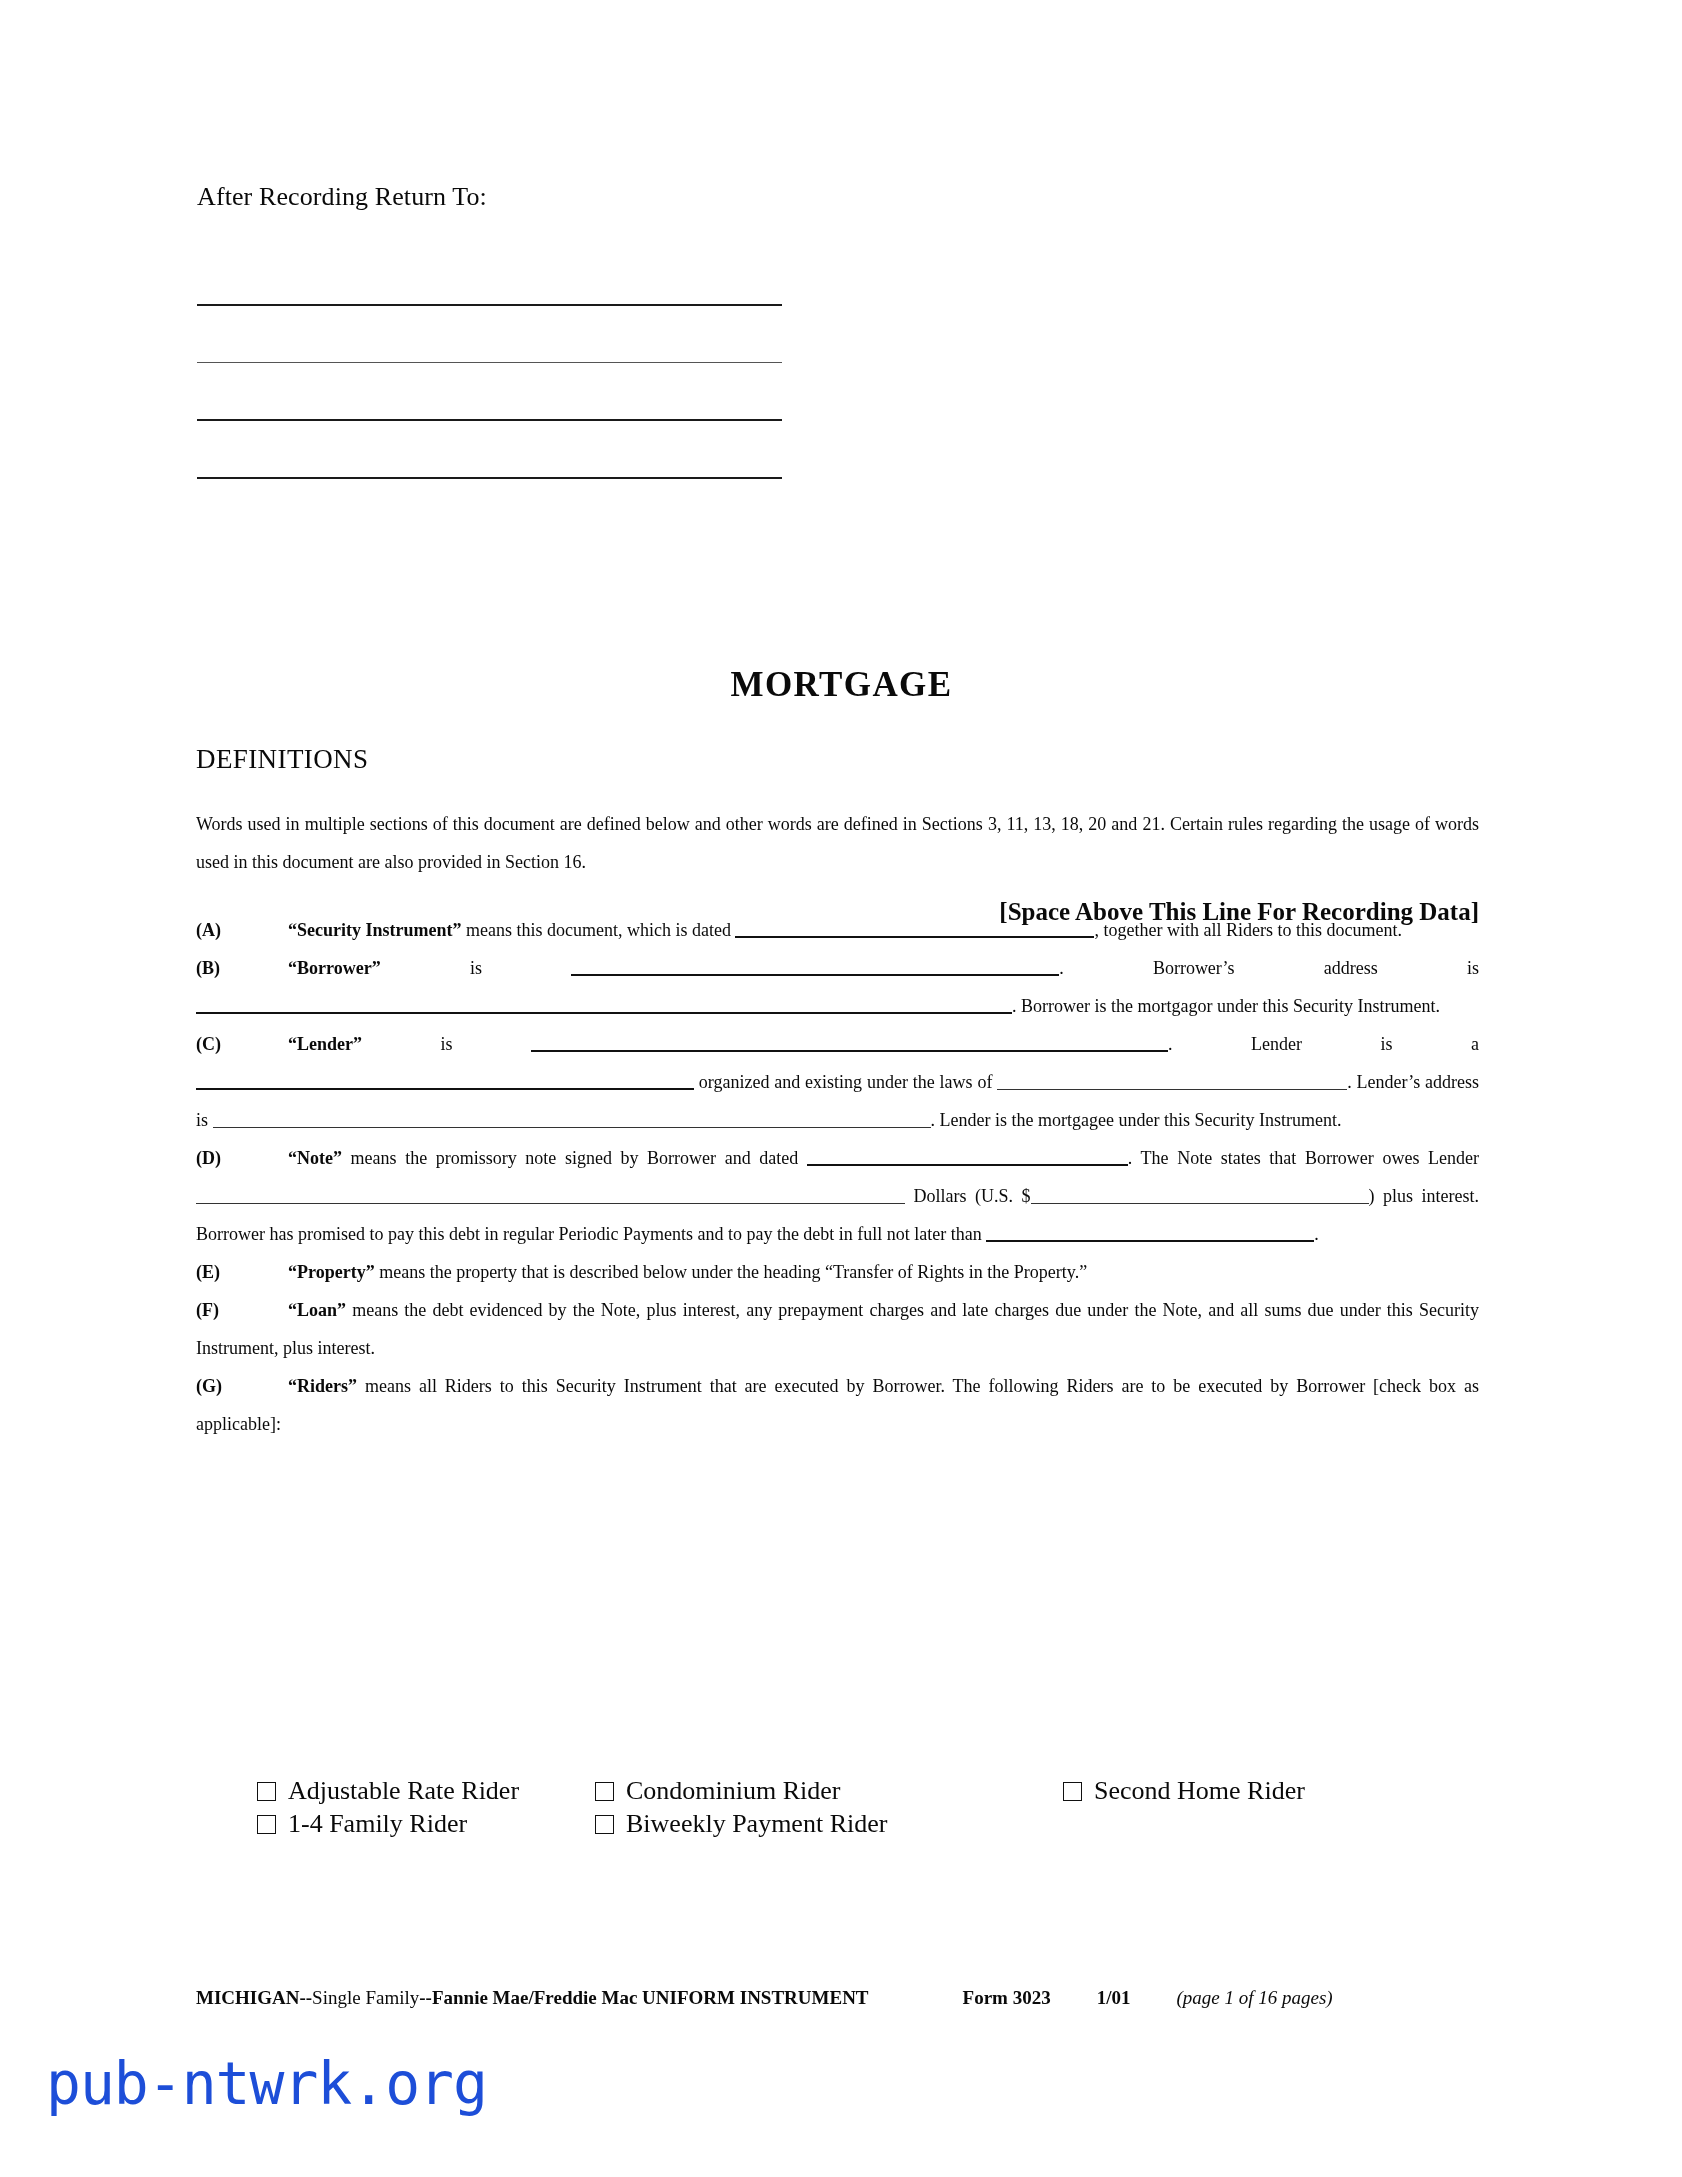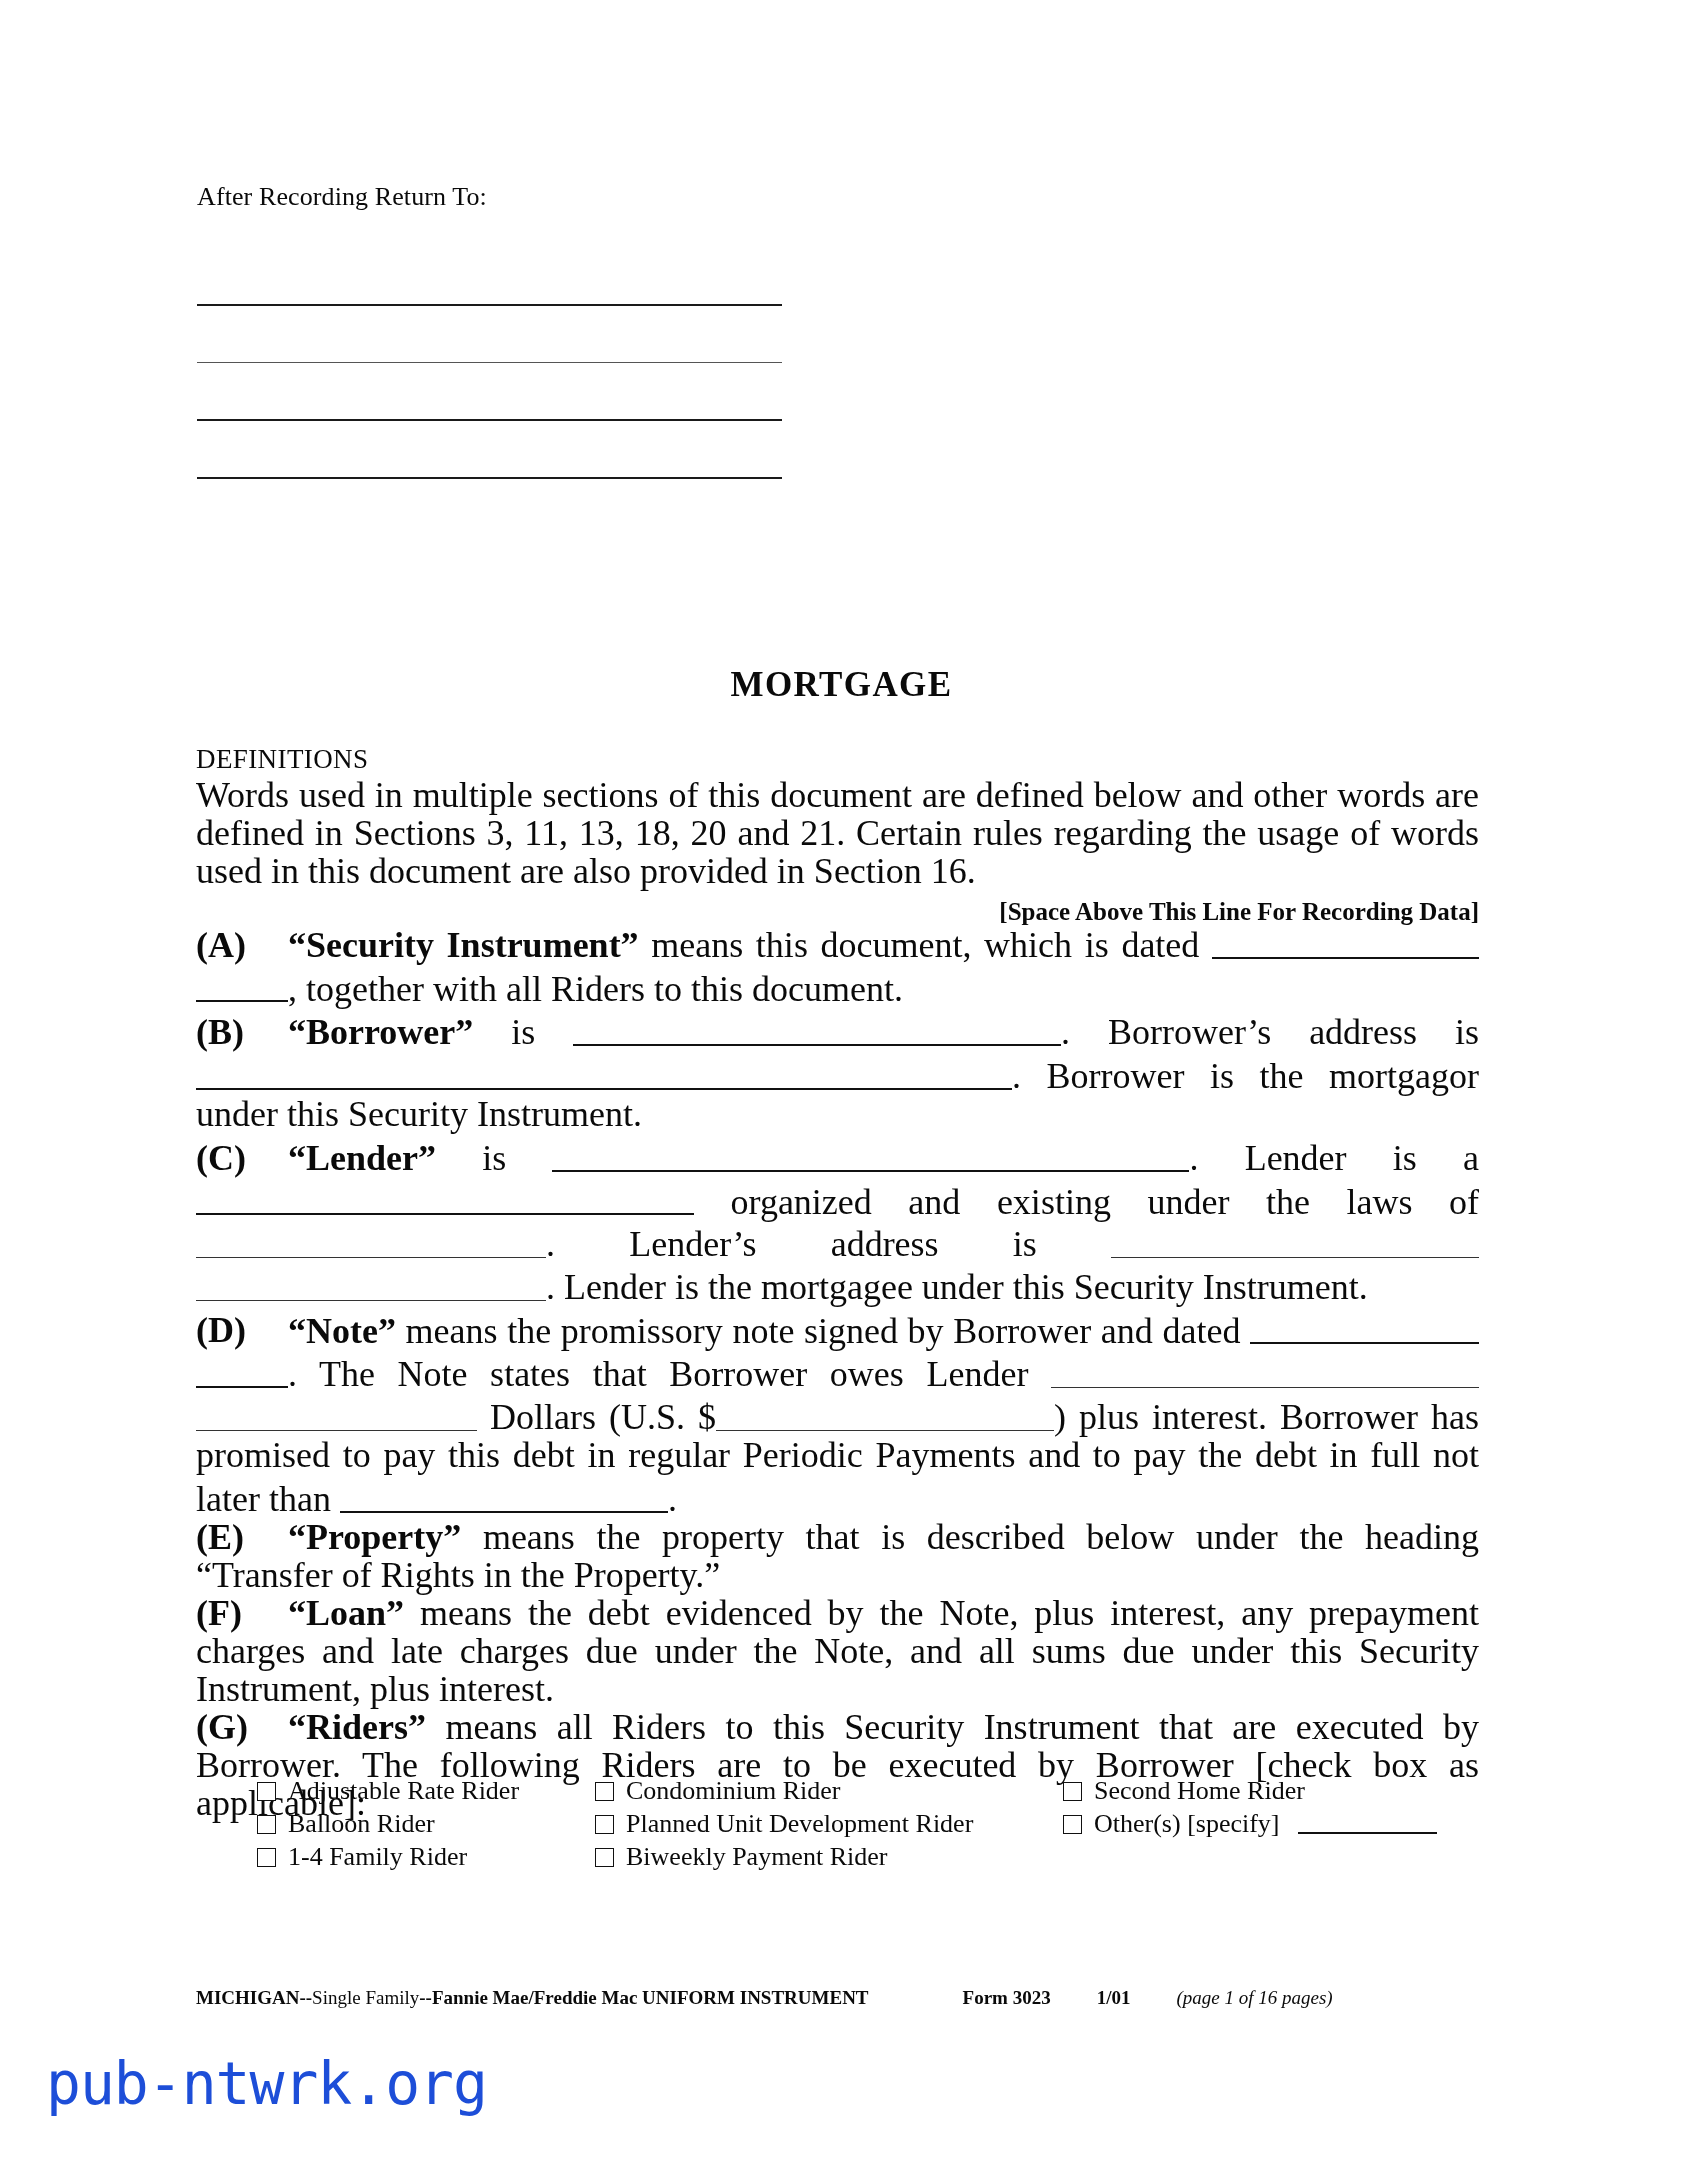--- a/index.html
+++ b/index.html
@@ -99,23 +99,23 @@
     left: 196px;
     top: 744px;
     font-size: 27px;
     letter-spacing: 0.4px;
   }
 
   
   .body-block {
     position: absolute;
     left: 196px;
-    top: 776px;
+    top: 805px;
     width: 1283px;
-    font-size: 36px;
+    font-size: 18px;
     line-height: 38px;
     text-align: justify;
     text-justify: inter-word;
   }
   .para { margin: 0 0 0 0; text-align: justify; }
   .para.intro { margin-bottom: 30px; }
 
   .def-item { margin: 0; text-align: justify; }
   .tag {
     font-weight: bold;
@@ -259,35 +259,20 @@
       <span class="rider-cell c2">
         <span class="cb"></span>
         <span class="rider-label">Condominium Rider</span>
       </span>
       <span class="rider-cell c3">
         <span class="cb"></span>
         <span class="rider-label">Second Home Rider</span>
       </span>
     </div>
 
-    <div class="rider-row">
-      <span class="rider-cell c1">
-        <span class="cb"></span>
-        <span class="rider-label">Balloon Rider</span>
-      </span>
-      <span class="rider-cell c2">
-        <span class="cb"></span>
-        <span class="rider-label">Planned Unit Development Rider</span>
-      </span>
-      <span class="rider-cell c3">
-        <span class="cb"></span>
-        <span class="rider-label">Other(s) [specify]</span>
-        <span class="specify-rule"></span>
-      </span>
-    </div>
 
     <div class="rider-row">
       <span class="rider-cell c1">
         <span class="cb"></span>
         <span class="rider-label">1-4 Family Rider</span>
       </span>
       <span class="rider-cell c2">
         <span class="cb"></span>
         <span class="rider-label">Biweekly Payment Rider</span>
       </span>

